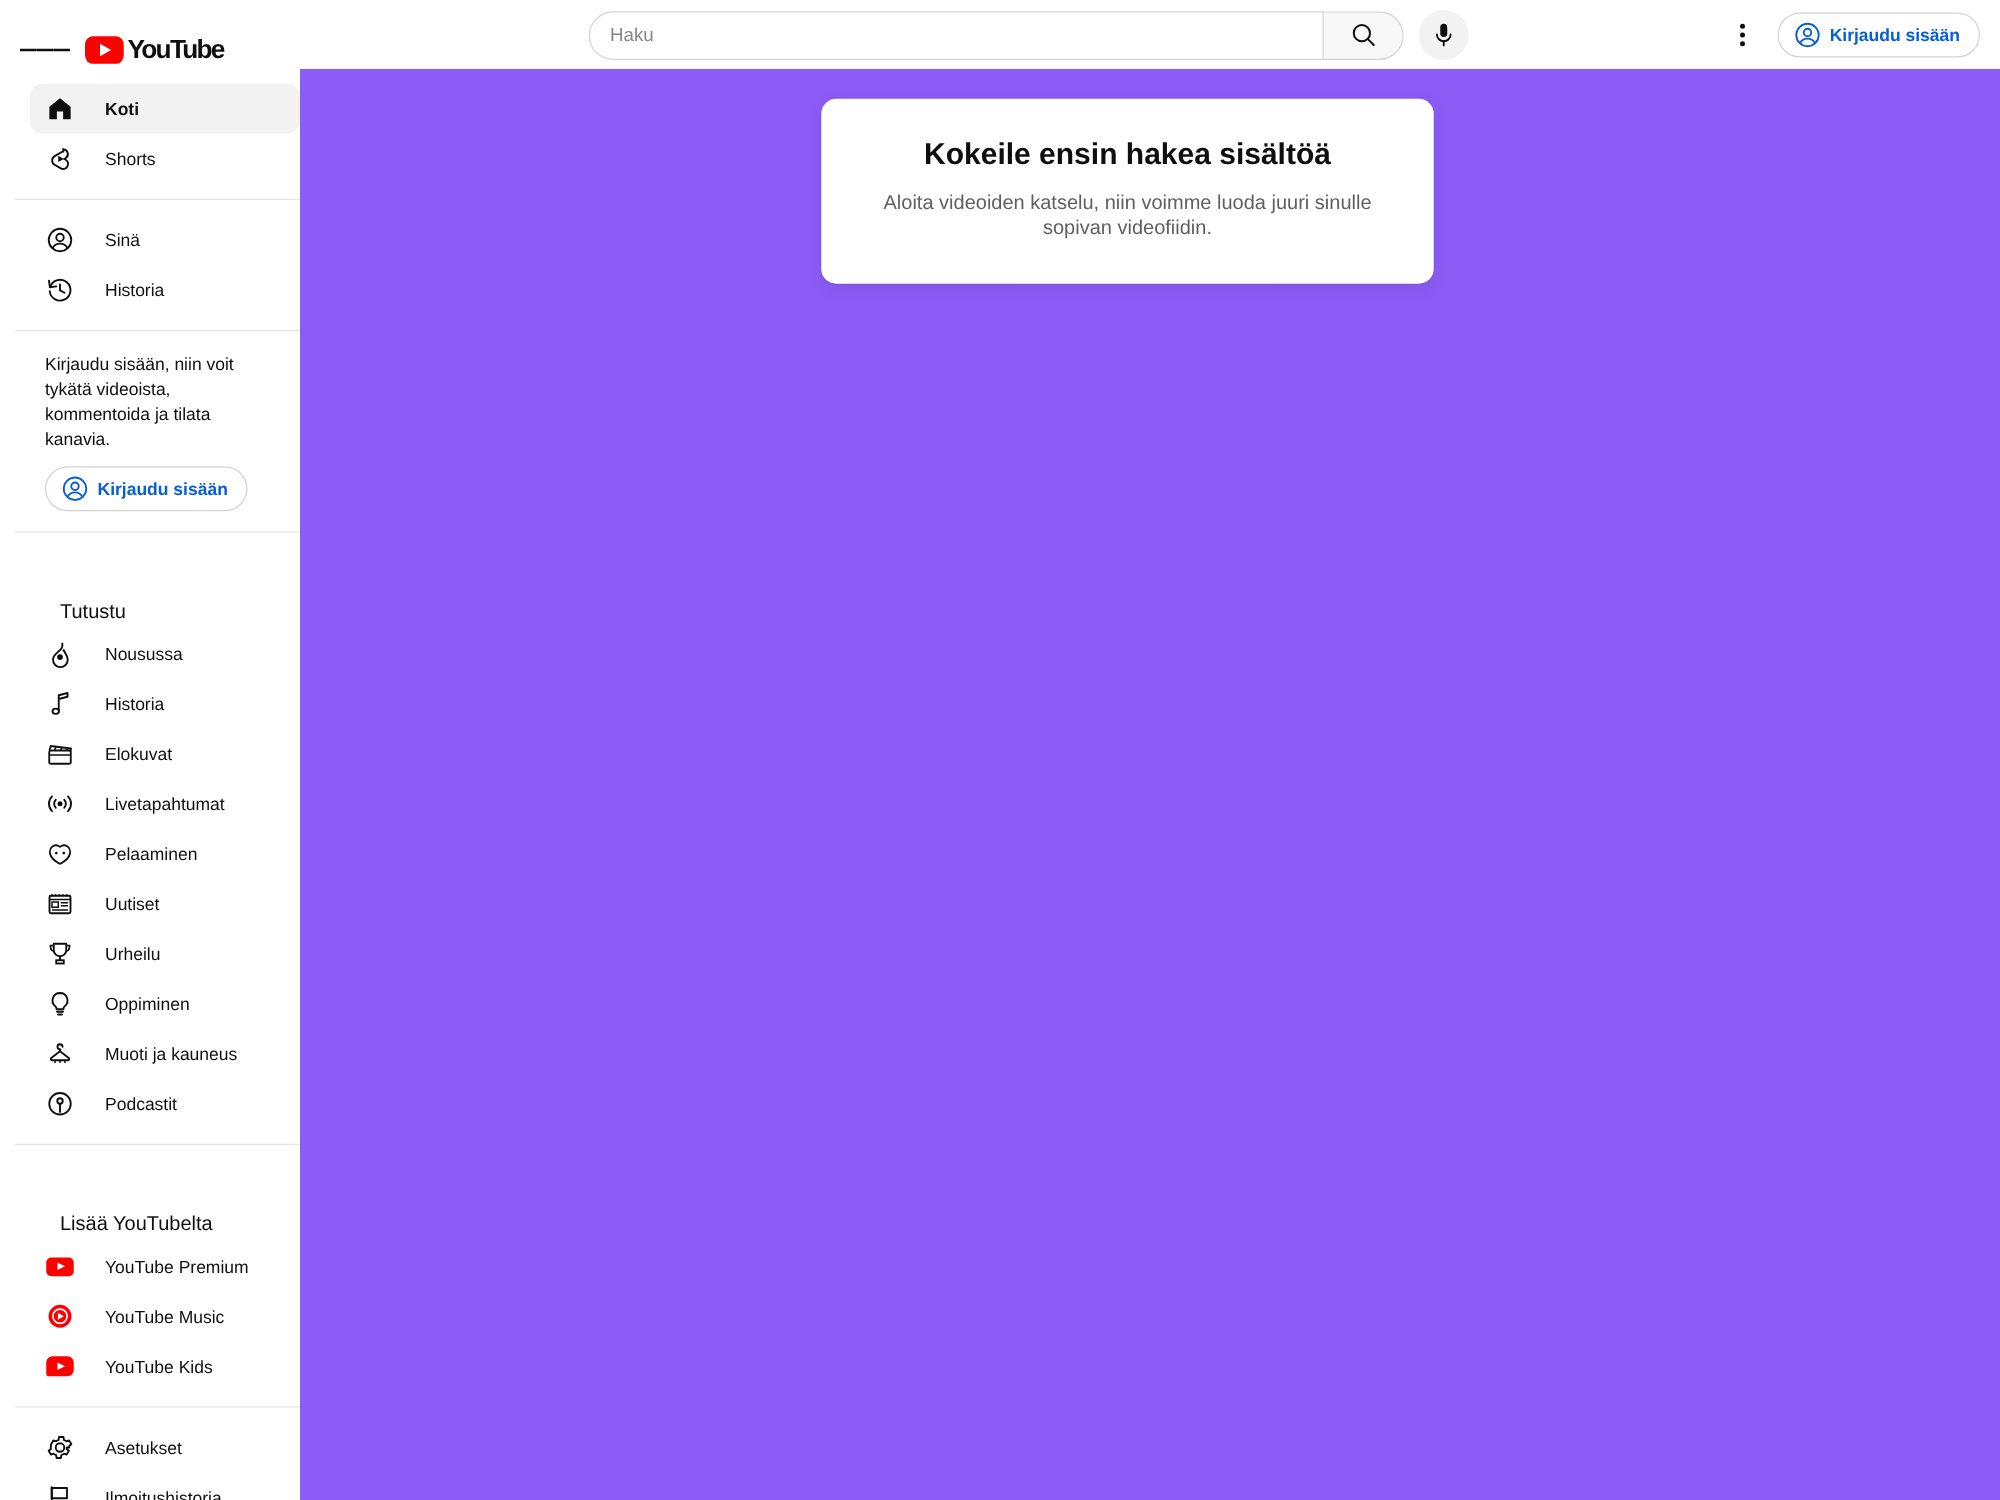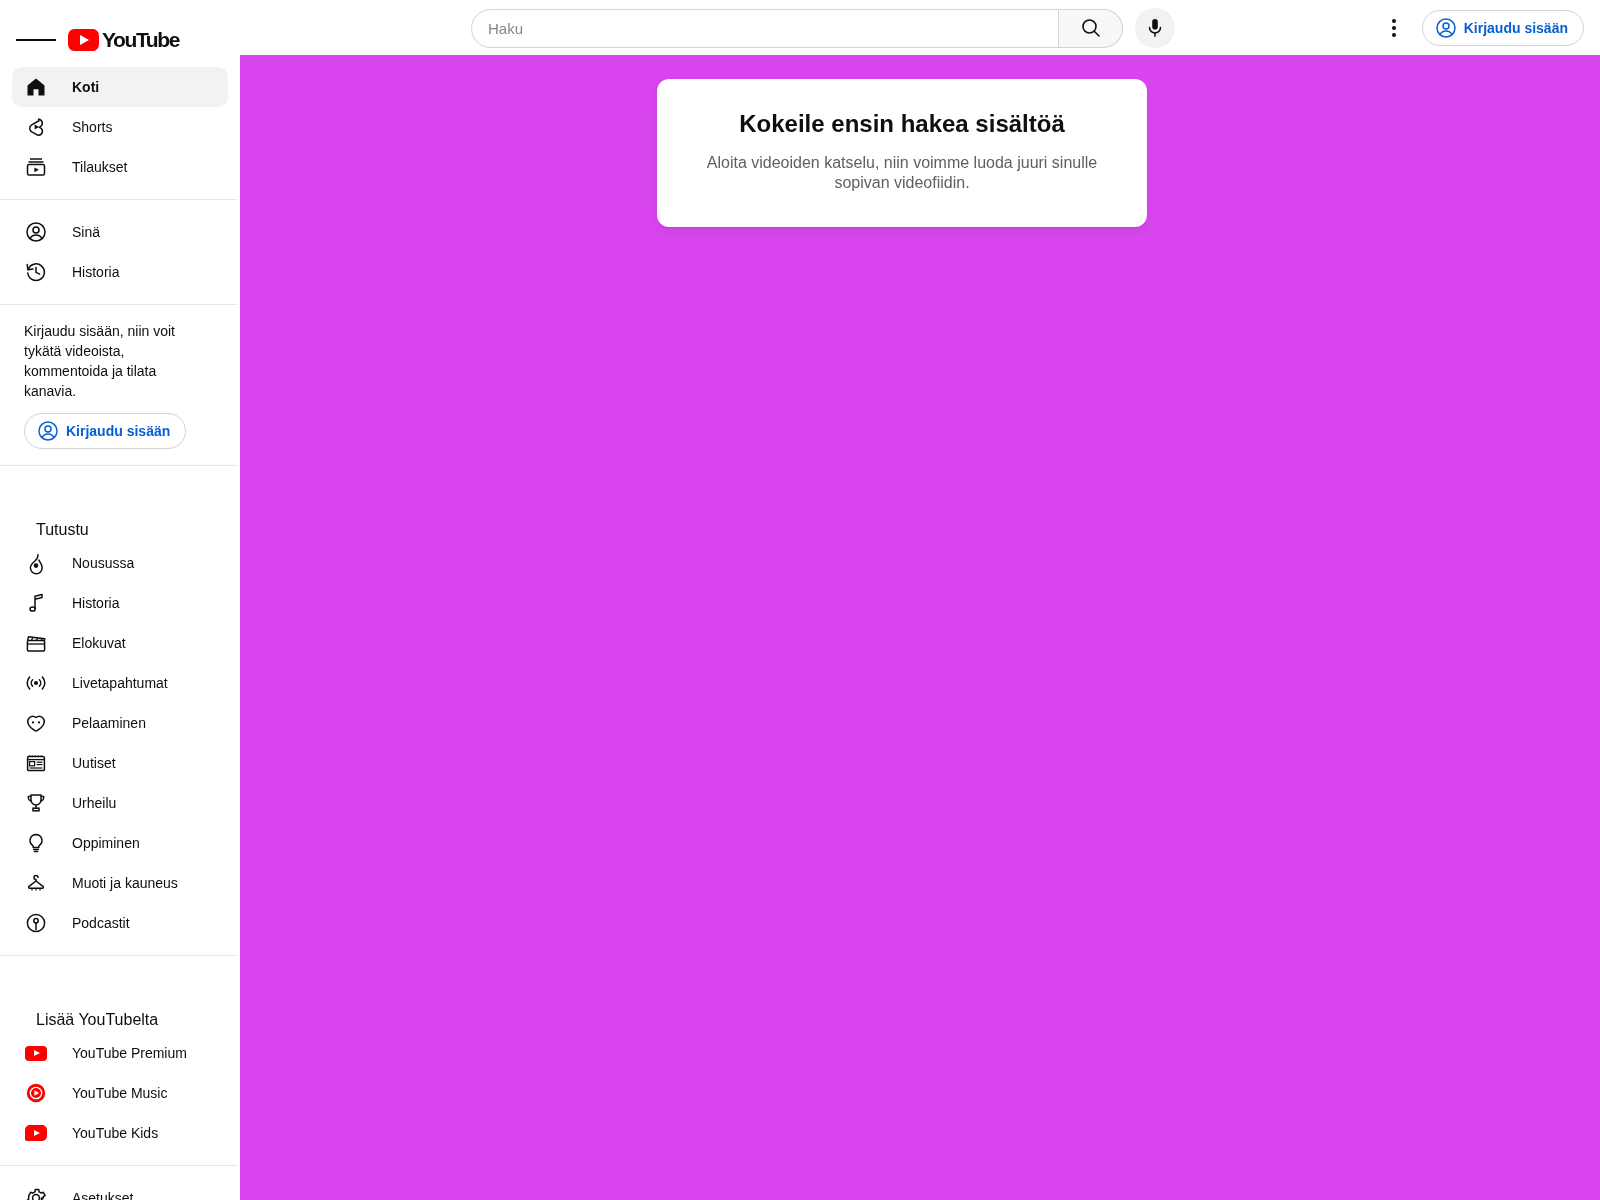--- a/index.html
+++ b/index.html
@@ -101,21 +101,21 @@
   .signin-btn {
     display: flex; align-items: center; gap: 6px;
     height: 36px; padding: 0 15px 0 11px;
     border: 1px solid #d3d3d3; border-radius: 18px;
     color: #065fd4; font-size: 14px; font-weight: bold;
     background: #ffffff; cursor: pointer; white-space: nowrap;
   }
 
   
   .sidebar {
-    position: absolute; left: 0; top: 55px;
+    position: absolute; left: 12px; top: 55px;
     width: 240px; height: 1145px;
     background: #ffffff;
     overflow: hidden;
     padding-bottom: 20px;
   }
   .nav-section { padding: 12px 0; }
   .nav-item {
     display: flex; align-items: center;
     height: 40px; margin: 0 12px;
     padding: 0 12px;
@@ -165,21 +165,21 @@
   }
   .pico-kids .tri {
     width:0;height:0;border-top:3.5px solid transparent;border-bottom:3.5px solid transparent;
     border-left:6px solid #fff; margin-left:2px;
   }
 
   
   .main {
     position: absolute; left: 240px; top: 55px;
     width: 1360px; height: 1145px;
-    background: #d946ef;
+    background: #8b5cf6;
   }
   .empty-card {
     position: absolute; left: 417px; top: 24px;
     width: 490px;
     background: #ffffff;
     border-radius: 12px;
     box-shadow: 0 1px 2px rgba(0,0,0,0.06), 0 4px 14px rgba(0,0,0,0.07);
     padding: 30px 40px 34px 40px;
     text-align: center;
   }
@@ -257,31 +257,20 @@
       <span class="nav-label">Koti</span>
     </div>
     <div class="nav-item">
       <span class="nav-icon">
         <svg width="24" height="24" viewBox="0 0 24 24">
           <path d="M14.6 4.3a4 4 0 0 1 1.9 7.3l-1 .6 1 .6a4 4 0 0 1-1.9 7.4 4 4 0 0 1-1.9-.5l-5-2.9a4 4 0 0 1 0-6.9l5-2.9a4 4 0 0 1 1.9-.7z" fill="none" stroke="#0f0f0f" stroke-width="1.5"></path>
           <path d="M10.6 9.6l4.4 2.5-4.4 2.5z" fill="#0f0f0f"></path>
         </svg>
       </span>
       <span class="nav-label">Shorts</span>
-    </div>
-    <div class="nav-item">
-      <span class="nav-icon">
-        <svg width="24" height="24" viewBox="0 0 24 24">
-          <line x1="6" y1="4" x2="18" y2="4" stroke="#0f0f0f" stroke-width="1.5"></line>
-          <line x1="4.5" y1="7" x2="19.5" y2="7" stroke="#0f0f0f" stroke-width="1.5"></line>
-          <rect x="3.5" y="9.5" width="17" height="10.5" rx="1.6" fill="none" stroke="#0f0f0f" stroke-width="1.5"></rect>
-          <path d="M10.4 12.4l4.4 2.4-4.4 2.4z" fill="#0f0f0f"></path>
-        </svg>
-      </span>
-      <span class="nav-label">Tilaukset</span>
     </div>
   </div>
 
   <div class="divider"></div>
 
   <div class="nav-section">
     <div class="nav-item">
       <span class="nav-icon">
         <svg width="24" height="24" viewBox="0 0 24 24">
           <circle cx="12" cy="12" r="9" fill="none" stroke="#0f0f0f" stroke-width="1.5"></circle>

